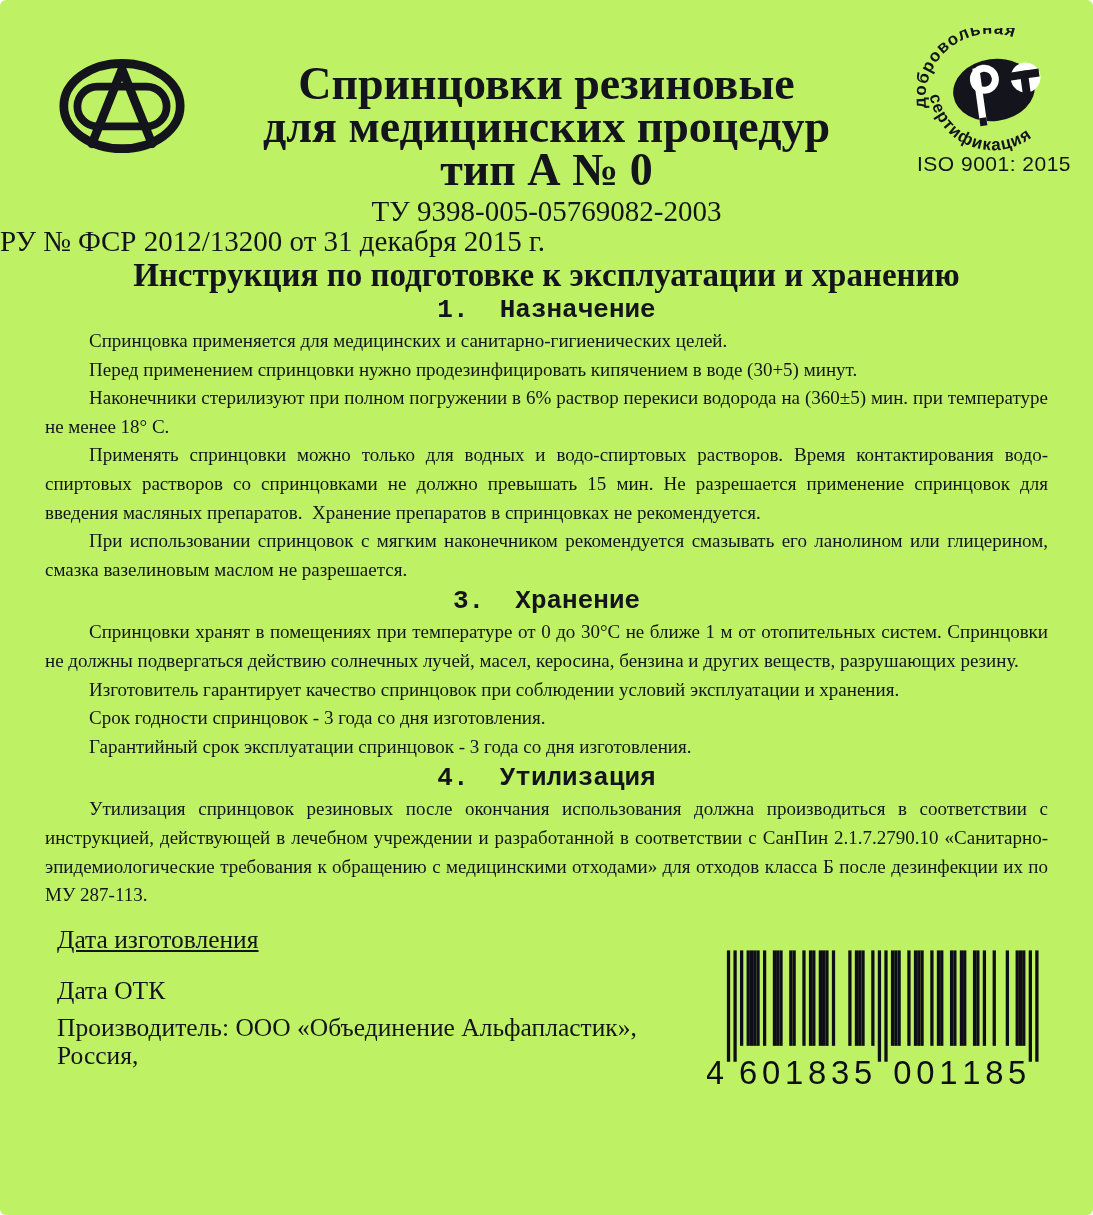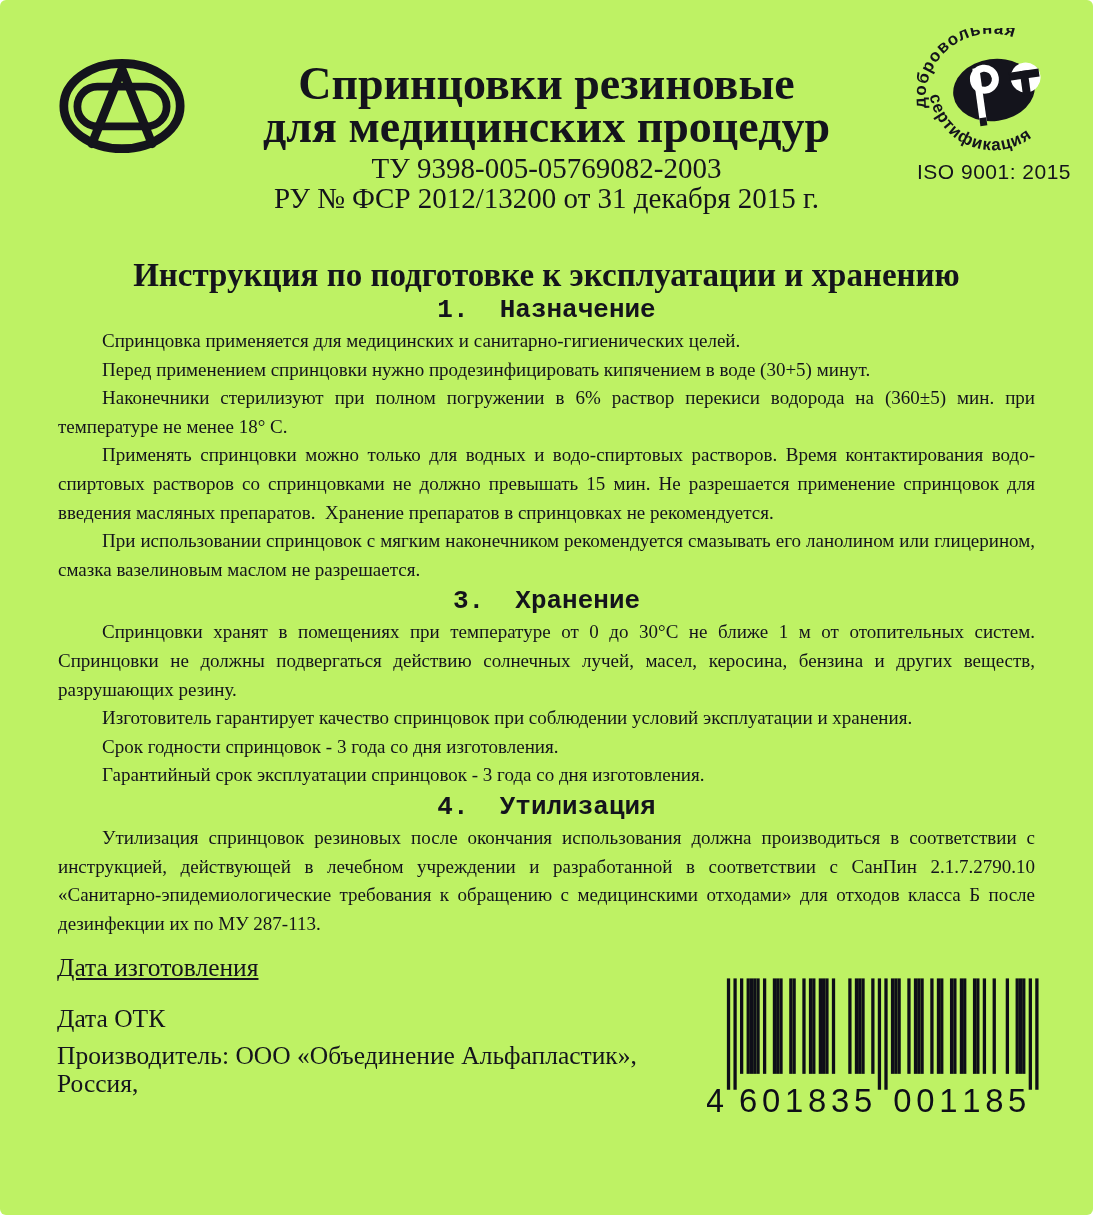--- a/index.html
+++ b/index.html
@@ -9,29 +9,29 @@
     font-family:"Liberation Serif", serif;
     -webkit-font-smoothing:antialiased;
   }
   .page { position:relative; width:1093px; height:1215px; overflow:hidden; background:#bef264;border-radius:6px; }
 
   
   .header { position:relative; height:256px; }
   .logo { position:absolute; left:58px; top:56px; width:128px; height:100px; }
   .cert { position:absolute; top:28px; right:8px; width:182px; text-align:center; }
   .cert-svg { width:182px; height:124px; display:block; }
-  .iso-line { font-family:"Liberation Sans", sans-serif; font-size:21px; color:#14141c; margin-top:8px; letter-spacing:0.5px; }
+  .iso-line { font-family:"Liberation Sans", sans-serif; font-size:21px; color:#14141c; margin-top:0px; letter-spacing:0.5px; }
 
   .title-block { padding-top:62px; text-align:center; }
   .title-line { font-size:46px; font-weight:bold; line-height:43px; white-space:nowrap; }
   .tu-line  { text-align:center; font-size:29px; line-height:30px; margin-top:5px; }
-  .ru-line  { text-align:center; font-size:29px; line-height:30px; }
+  .ru-line  { font-size:29px; line-height:30px; }
 
   
-  main { padding:0 58px; }
+  main { padding:0 45px; }
   .instruction-heading { text-align:center; font-size:33px; font-weight:bold; line-height:35px; margin:2px 0 1px; }
   .section-title { text-align:center; font-size:26px; font-weight:bold; line-height:31px; margin:2px 0 1px;font-family:Liberation Mono, monospace; }
   p.body {
     font-size:19px; line-height:28.6px;
     text-align:justify; text-indent:44px;
     margin:0; hyphens:manual; -webkit-hyphens:manual;
   }
 
   
   .footer { display:flex; align-items:flex-start; padding:16px 48px 0 57px; }
@@ -52,20 +52,21 @@
       <svg viewBox="0 0 132 102" width="128" height="100">
         <ellipse cx="66" cy="51" rx="60" ry="44" fill="none" stroke="#14141c" stroke-width="9"></ellipse>
         <rect x="20" y="31" width="92" height="41" rx="20.5" fill="none" stroke="#14141c" stroke-width="8"></rect>
         <path d="M 35,90 L 66,13 L 97,90" fill="none" stroke="#14141c" stroke-width="9" stroke-linejoin="round" stroke-linecap="round"></path>
       </svg>
     </div>
 
     <div class="title-block">
       <div class="title-line">Спринцовки резиновые</div>
       <div class="title-line">для медицинских процедур</div>
+      <div class="title-line">тип А № 0</div>
     </div>
     <div class="tu-line">ТУ 9398-005-05769082-2003</div>
     <div class="ru-line">РУ № ФСР 2012/13200 от 31 декабря 2015 г.</div>
 
     <div class="cert">
       <svg class="cert-svg" viewBox="0 0 182 124">
         <defs>
           <path id="arc-top" d="M 26,92 A 63,63 0 0 1 150,50" fill="none"></path>
           <path id="arc-bot" d="M 26,60 A 64,64 0 0 0 152,74" fill="none"></path>
         </defs>

